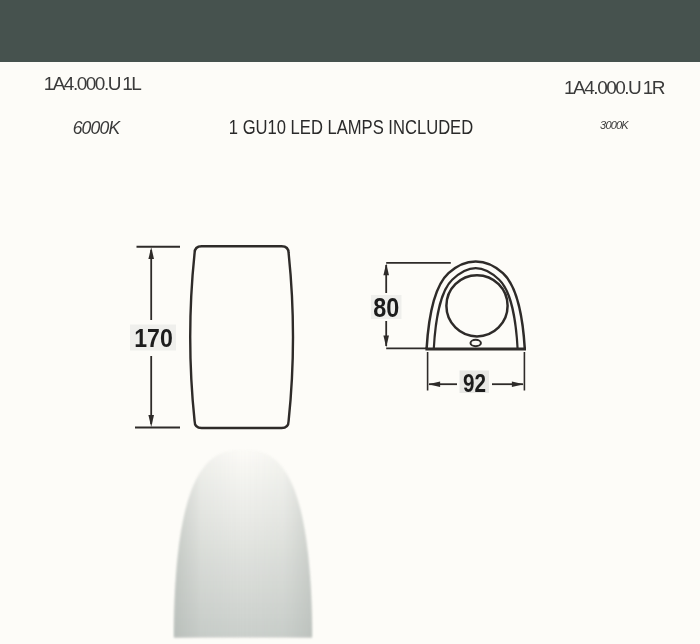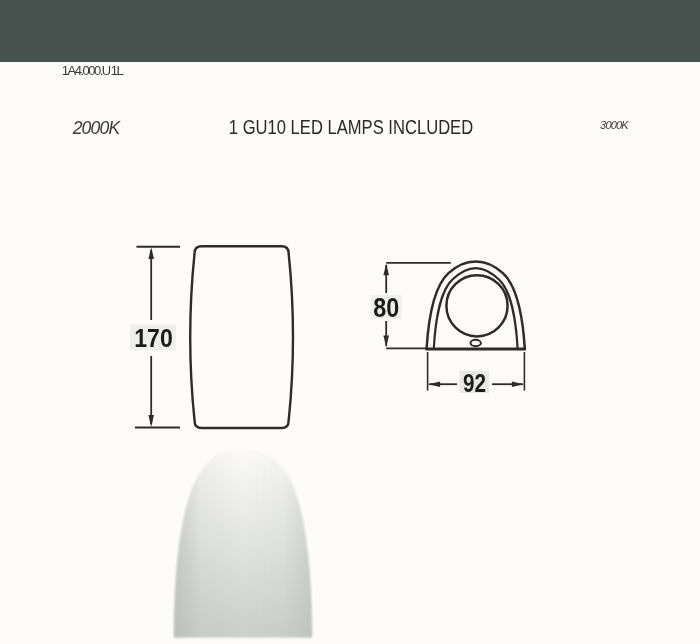--- a/index.html
+++ b/index.html
@@ -7,25 +7,26 @@
        font-family:"Liberation Sans", sans-serif;}
   .abs{position:absolute;}
 </style>
 </head>
 <body>
 <div style="position:relative;width:700px;height:644px;">
 
   <div class="abs" style="left:0;top:0;width:700px;height:62px;background:#46524e;"></div>
 
 
-  <div class="abs" style="left:31px;top:64px;width:122px;line-height:1;text-align:center;color:#3a3a3a;font-size:13px;letter-spacing:-1.5px;">1A4.000.U 1L</div>
+  <div class="abs" style="left:31px;top:74px;width:122px;line-height:1;text-align:center;color:#3a3a3a;font-size:19px;letter-spacing:-1.5px;">1A4.000.U 1L</div>
 
 
+  <div class="abs" style="left:553px;top:77.5px;width:122px;line-height:1;text-align:center;color:#3a3a3a;font-size:19px;letter-spacing:-1.5px;">1A4.000.U 1R</div>
 
-  <div class="abs" style="left:56px;top:119.5px;width:80px;line-height:1;text-align:center;color:#3a3a3a;font-size:17.5px;font-style:italic;letter-spacing:-0.8px;">2000K</div>
+  <div class="abs" style="left:56px;top:119.5px;width:80px;line-height:1;text-align:center;color:#3a3a3a;font-size:17.5px;font-style:italic;letter-spacing:-0.8px;">6000K</div>
 
   <div class="abs" style="left:191px;top:116px;width:320px;line-height:1;white-space:nowrap;text-align:center;color:#2a2a2a;font-size:21px;transform:scaleX(0.79);transform-origin:50% 0;">1 GU10 LED LAMPS INCLUDED</div>
 
   <div class="abs" style="left:574px;top:119.5px;width:80px;line-height:1;text-align:center;color:#3a3a3a;font-size:11px;font-style:italic;letter-spacing:-0.8px;">3000K</div>
 
   <svg class="abs" style="left:0;top:0;" width="700" height="644" viewBox="0 0 700 644">
     <defs>
       <linearGradient id="bodygrad" x1="0" y1="0" x2="0" y2="1">
         <stop offset="0" stop-color="#fcfbf7"></stop>
         <stop offset="0.13" stop-color="#f5f5f1"></stop>

